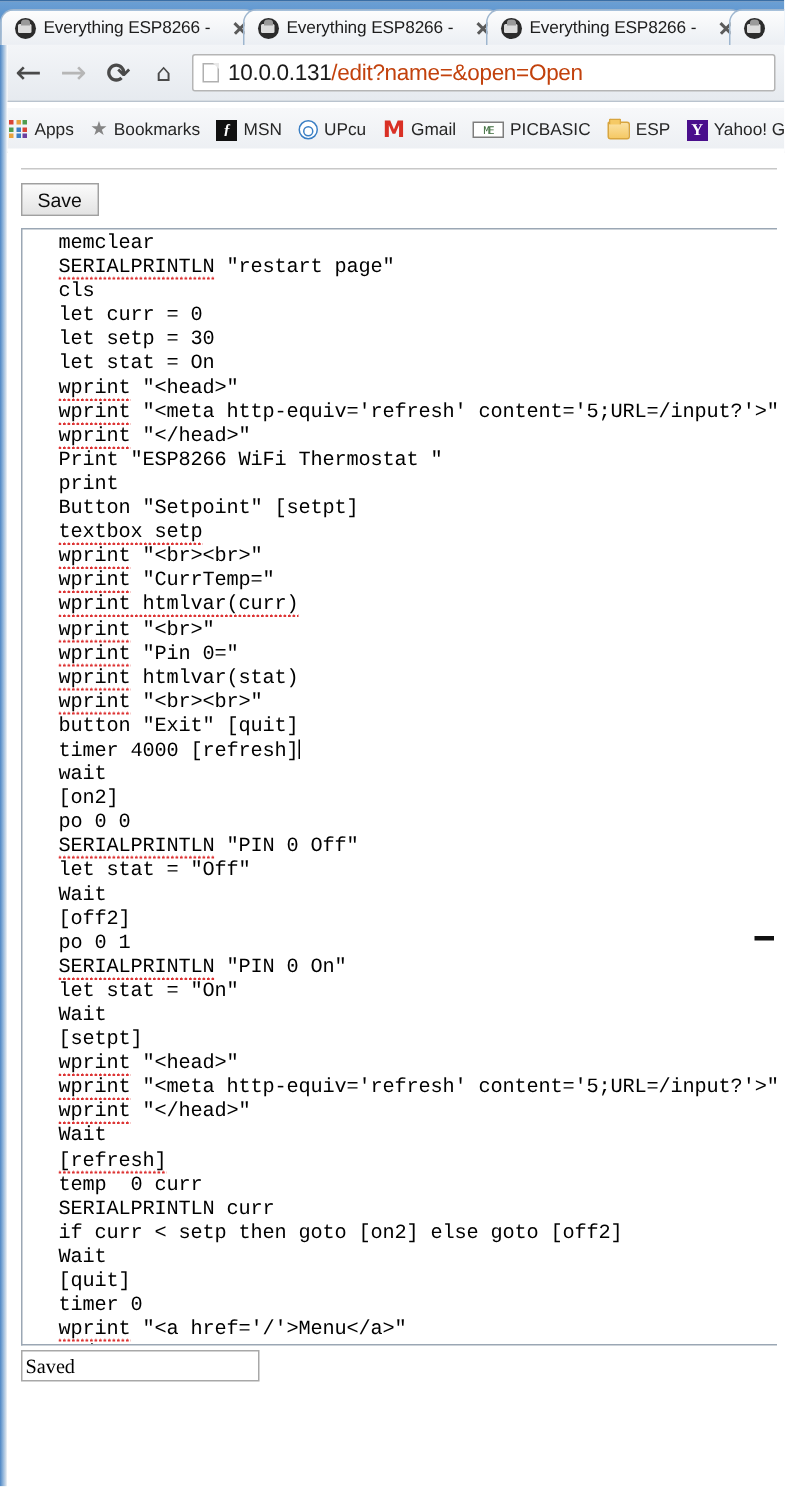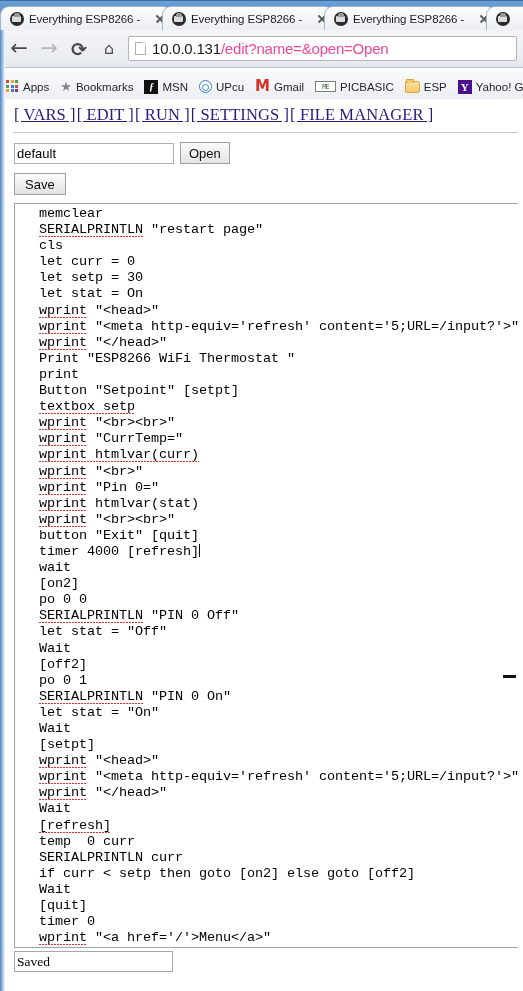--- a/index.html
+++ b/index.html
@@ -153,21 +153,21 @@
     border-style: solid;
     border-color: transparent #e8e8e8 transparent transparent;
   }
   .url {
     font-size: 15px;
     white-space: nowrap;
     font-family: "Liberation Sans", sans-serif;
     letter-spacing: -.2px;
   }
   .url .host { color: #1b1b1b; }
-  .url .path { color: #ec4899; }
+  .url .path { color: #c2410c; }
 
   
   .bookmarks {
     position: absolute; top: 72px; left: 0;
     width: 523px; height: 30px;
     background: linear-gradient(to bottom, #f7f8fa 0%, #eceff3 100%);
     border-bottom: 1px solid #c3ccd6;
     display: flex; align-items: center;
     padding-left: 6px;
     overflow: hidden;
@@ -440,28 +440,23 @@
       <div class="bm">
         <span class="ico-yahoo">Y</span>
         <span class="bm-label">Yahoo! G</span>
       </div>
     </div>
 
   <div class="frame-left"></div>
 
   <div class="page">
 
-    <div class="navlinks" id="navlinks"><span class="grp"><a href="#">[ VARS ]</a></span><span class="grp"><a href="#">[ EDIT ]</a></span><span class="grp"><a href="#">[ RUN ]</a></span><span class="grp"><a href="#">[ SETTINGS ]</a></span><span class="grp"><a href="#">[ FILE MANAGER ]</a></span></div>
 
     <div class="hrule"></div>
 
-    <div class="openrow">
-      <input class="fname-input" type="text" value="default" style="">
-      <button class="btn btn-open">Open</button>
-    </div>
 
     <button class="btn btn-save">Save</button>
 
     <div class="editor-wrap">
       <div class="code" id="code"><span class="ln">memclear</span><span class="ln"><span class="sq">SERIALPRINTLN</span> "restart page"</span><span class="ln">cls</span><span class="ln">let curr = 0</span><span class="ln">let setp = 30</span><span class="ln">let stat = On</span><span class="ln"><span class="sq">wprint</span> "&lt;head&gt;"</span><span class="ln"><span class="sq">wprint</span> "&lt;meta http-equiv='refresh' content='5;URL=/input?'&gt;"</span><span class="ln"><span class="sq">wprint</span> "&lt;/head&gt;"</span><span class="ln">Print "ESP8266 WiFi Thermostat "</span><span class="ln">print</span><span class="ln">Button "Setpoint" [setpt]</span><span class="ln"><span class="sq">textbox setp</span></span><span class="ln"><span class="sq">wprint</span> "&lt;br&gt;&lt;br&gt;"</span><span class="ln"><span class="sq">wprint</span> "CurrTemp="</span><span class="ln"><span class="sq">wprint htmlvar(curr)</span></span><span class="ln"><span class="sq">wprint</span> "&lt;br&gt;"</span><span class="ln"><span class="sq">wprint</span> "Pin 0="</span><span class="ln"><span class="sq">wprint</span> htmlvar(stat)</span><span class="ln"><span class="sq">wprint</span> "&lt;br&gt;&lt;br&gt;"</span><span class="ln">button "Exit" [quit]</span><span class="ln">timer 4000 [refresh]<span class="caret"></span></span><span class="ln">wait</span><span class="ln">[on2]</span><span class="ln">po 0 0</span><span class="ln"><span class="sq">SERIALPRINTLN</span> "PIN 0 Off"</span><span class="ln">let stat = "Off"</span><span class="ln">Wait</span><span class="ln">[off2]</span><span class="ln">po 0 1</span><span class="ln"><span class="sq">SERIALPRINTLN</span> "PIN 0 On"</span><span class="ln">let stat = "On"</span><span class="ln">Wait</span><span class="ln">[setpt]</span><span class="ln"><span class="sq">wprint</span> "&lt;head&gt;"</span><span class="ln"><span class="sq">wprint</span> "&lt;meta http-equiv='refresh' content='5;URL=/input?'&gt;"</span><span class="ln"><span class="sq">wprint</span> "&lt;/head&gt;"</span><span class="ln">Wait</span><span class="ln"><span class="sq">[refresh]</span></span><span class="ln">temp  0 curr</span><span class="ln">SERIALPRINTLN curr</span><span class="ln">if curr &lt; setp then goto [on2] else goto [off2]</span><span class="ln">Wait</span><span class="ln">[quit]</span><span class="ln">timer 0</span><span class="ln"><span class="sq">wprint</span> "&lt;a href='/'&gt;Menu&lt;/a&gt;"</span><span class="ln">end</span></div>
       <div class="hscroll-bit"></div>
     </div>
 
     <input class="status-input" type="text" value="Saved" style="">
   </div>

